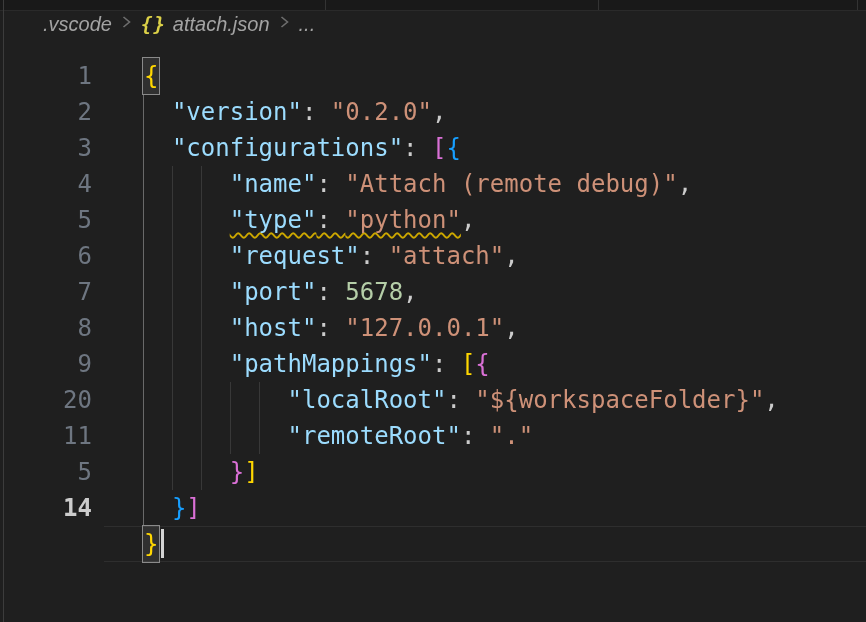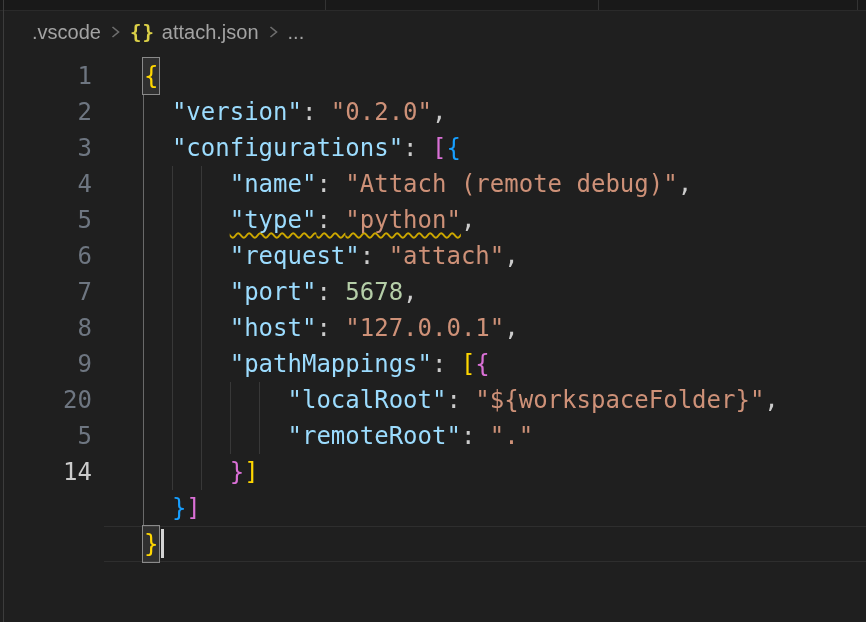--- a/index.html
+++ b/index.html
@@ -8,33 +8,33 @@
 
   
   .tabstrip{position:absolute;left:0;top:0;width:866px;height:10px;background:#191919;
             border-bottom:1px solid #2a2a2a;}
   .tabsep{position:absolute;top:0;width:1px;height:10px;background:#333333;}
 
   
   .left-border{position:absolute;left:3px;top:0;width:1px;height:622px;background:#3c3c3c;}
 
   
-  .breadcrumb{position:absolute;left:32px;top:13px;height:38px;display:flex;align-items:center;
-              font-family:"Liberation Sans","DejaVu Sans",sans-serif;font-size:20px;color:#a3a3a3;}
+  .breadcrumb{position:absolute;left:43px;top:13px;height:38px;display:flex;align-items:flex-start;
+              font-family:"Liberation Sans","DejaVu Sans",sans-serif;font-size:20px;color:#a3a3a3;font-style:italic;}
   .bc-item{white-space:nowrap;cursor:pointer;}
   .bc-chev{display:inline-flex;margin:0 9px;align-items:center;}
   .bc-icon{font-family:"DejaVu Sans Mono",monospace;font-weight:bold;font-size:19px;
            color:var(--json-icon,#dcd148);margin-right:7px;letter-spacing:1px;}
 
   
   .editor-body{position:absolute;left:0;top:11px;width:866px;height:611px;}
   .gutter{position:absolute;left:0;top:47px;width:92px;text-align:right;
           font-size:24px;line-height:36px;color:var(--line-number,#6e7681);}
   .ln{height:36px;cursor:pointer;}
-  .ln.active{color:var(--line-number-active,#cccccc);}
+  .ln.active{color:var(--line-number-active,#cccccc);font-weight:bold;}
   .code{position:absolute;left:143px;top:47px;width:723px;font-size:24px;line-height:36px;
         color:var(--punctuation,#cccccc);}
   .line{position:relative;height:36px;white-space:pre;z-index:2;cursor:text;}
 
   .tok.key{color:var(--key,#9cdcfe);}
   .tok.string{color:var(--string,#ce9178);}
   .tok.number{color:var(--number,#b5cea8);text-align:center;}
   .tok.punct{color:var(--punctuation,#cccccc);}
   .tok.ws{color:var(--punctuation,#cccccc);}
   .tok.bracket1{color:var(--bracket-gold,#ffd700);}
@@ -93,20 +93,21 @@
         <div class="ln">1</div>
         <div class="ln">2</div>
         <div class="ln">3</div>
         <div class="ln">4</div>
         <div class="ln">5</div>
         <div class="ln">6</div>
         <div class="ln">7</div>
         <div class="ln">8</div>
         <div class="ln">9</div>
         <div class="ln">20</div>
+        <div class="ln">11</div>
         <div class="ln">5</div>
         <div class="ln active">14</div>
       </div>
     <div class="code">
         <div class="line"><span class="tok bracket1 match">{</span></div>
         <div class="line"><span class="tok ws">  </span><span class="tok key">"version"</span><span class="tok punct">: </span><span class="tok string">"0.2.0"</span><span class="tok punct">,</span></div>
         <div class="line"><span class="tok ws">  </span><span class="tok key">"configurations"</span><span class="tok punct">: </span><span class="tok bracket2">[</span><span class="tok bracket3">{</span></div>
         <div class="line"><span class="tok ws">      </span><span class="tok key">"name"</span><span class="tok punct">: </span><span class="tok string">"Attach (remote debug)"</span><span class="tok punct">,</span></div>
         <div class="line"><span class="tok ws">      </span><span class="tok key sq">"type"</span><span class="tok punct sq">: </span><span class="tok string sq">"python"</span><span class="tok punct">,</span></div>
         <div class="line"><span class="tok ws">      </span><span class="tok key">"request"</span><span class="tok punct">: </span><span class="tok string">"attach"</span><span class="tok punct">,</span></div>

